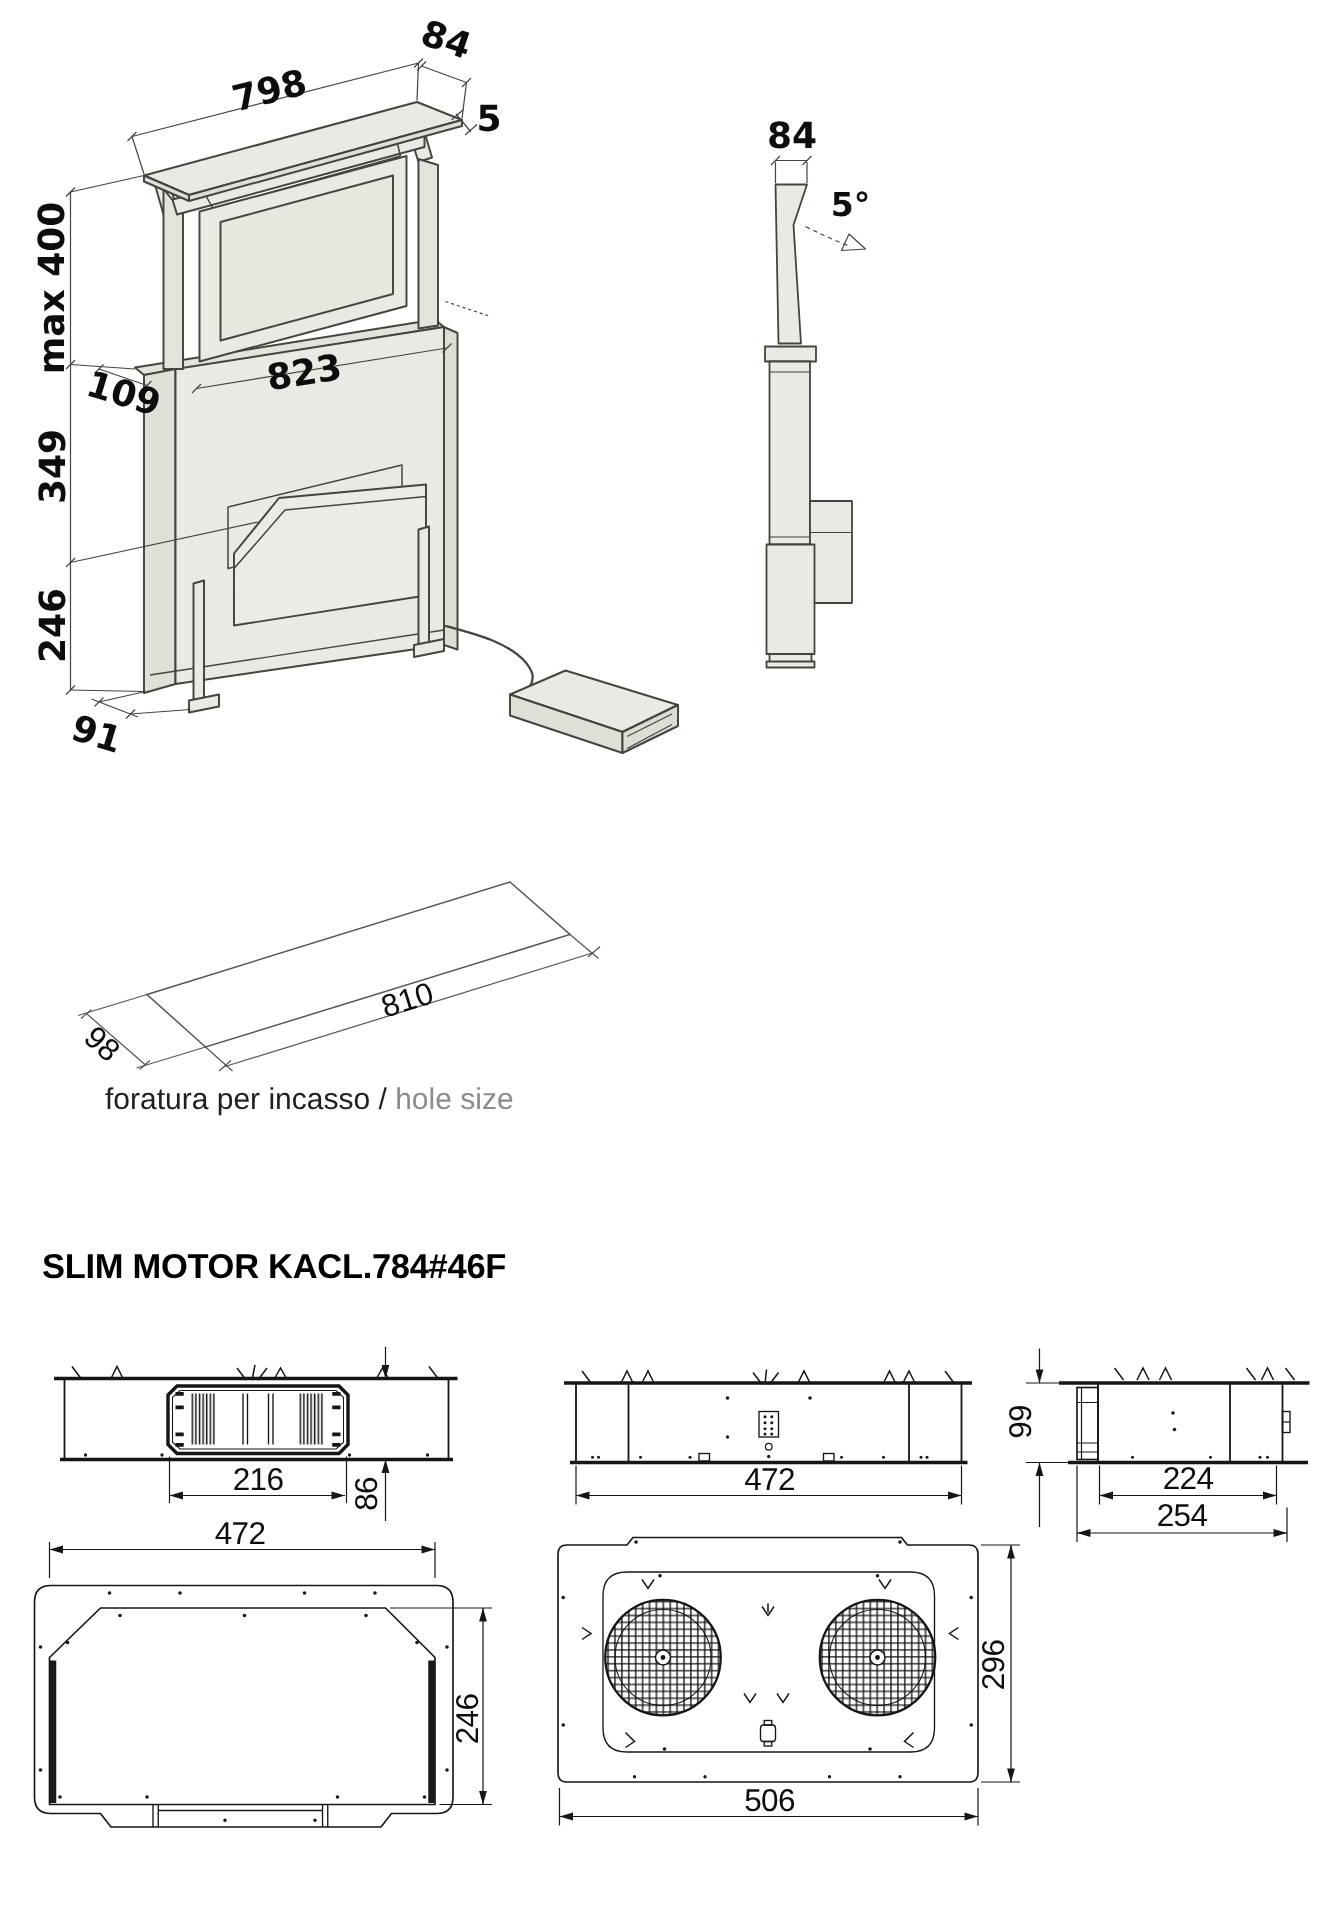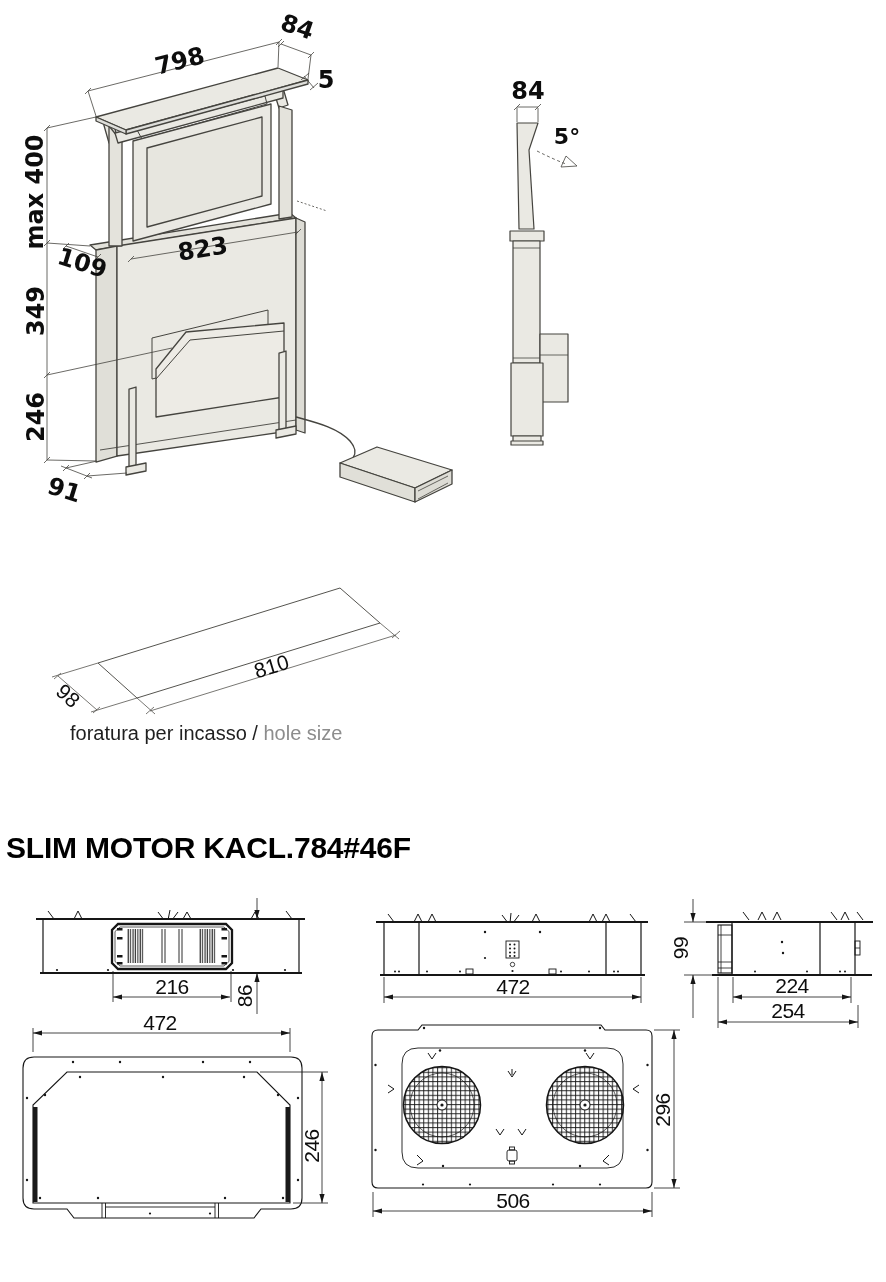--- a/index.html
+++ b/index.html
@@ -3,22 +3,22 @@
 <meta charset="utf-8">
 <style>
   html,body{margin:0;padding:0;background:#ffffff;}
   body{width:886px;height:1282px;position:relative;font-family:"Liberation Sans",sans-serif;}
   #stage{position:absolute;left:0;top:0;}
   svg text{fill:#0d0d0d;}
   .dimB{font-family:"DejaVu Sans",sans-serif;font-size:24px;font-weight:700;}
   .dimB2{font-family:"DejaVu Sans",sans-serif;font-size:22px;font-weight:700;}
   .dimS{font-family:"Liberation Sans",sans-serif;font-size:21px;font-weight:400;letter-spacing:-0.5px;}
   .dimH{font-family:"Liberation Sans",sans-serif;font-size:21px;font-weight:400;}
-  #motor-title{position:absolute;left:6px;top:831px;font-family:"Liberation Sans",sans-serif;
-    font-size:30px;font-weight:700;color:#000;letter-spacing:-0.2px;white-space:nowrap;}
+  #motor-title{position:absolute;left:28px;top:831px;font-family:"Liberation Sans",sans-serif;
+    font-size:23px;font-weight:700;color:#000;letter-spacing:-0.2px;white-space:nowrap;}
   #hole-caption{position:absolute;left:70px;top:722px;font-size:20px;color:#1f1f1f;white-space:nowrap;}
   #hole-caption .en{color:#8c8c8c;}
 </style>
 </head>
 <body>
 
 <svg id="stage" width="886" height="1282" viewBox="0 0 886 1282">
   <defs>
     <pattern id="pv" width="2.4" height="4" patternUnits="userSpaceOnUse">
       <path d="M1,0 V4" stroke="#131313" stroke-width="1"></path>

